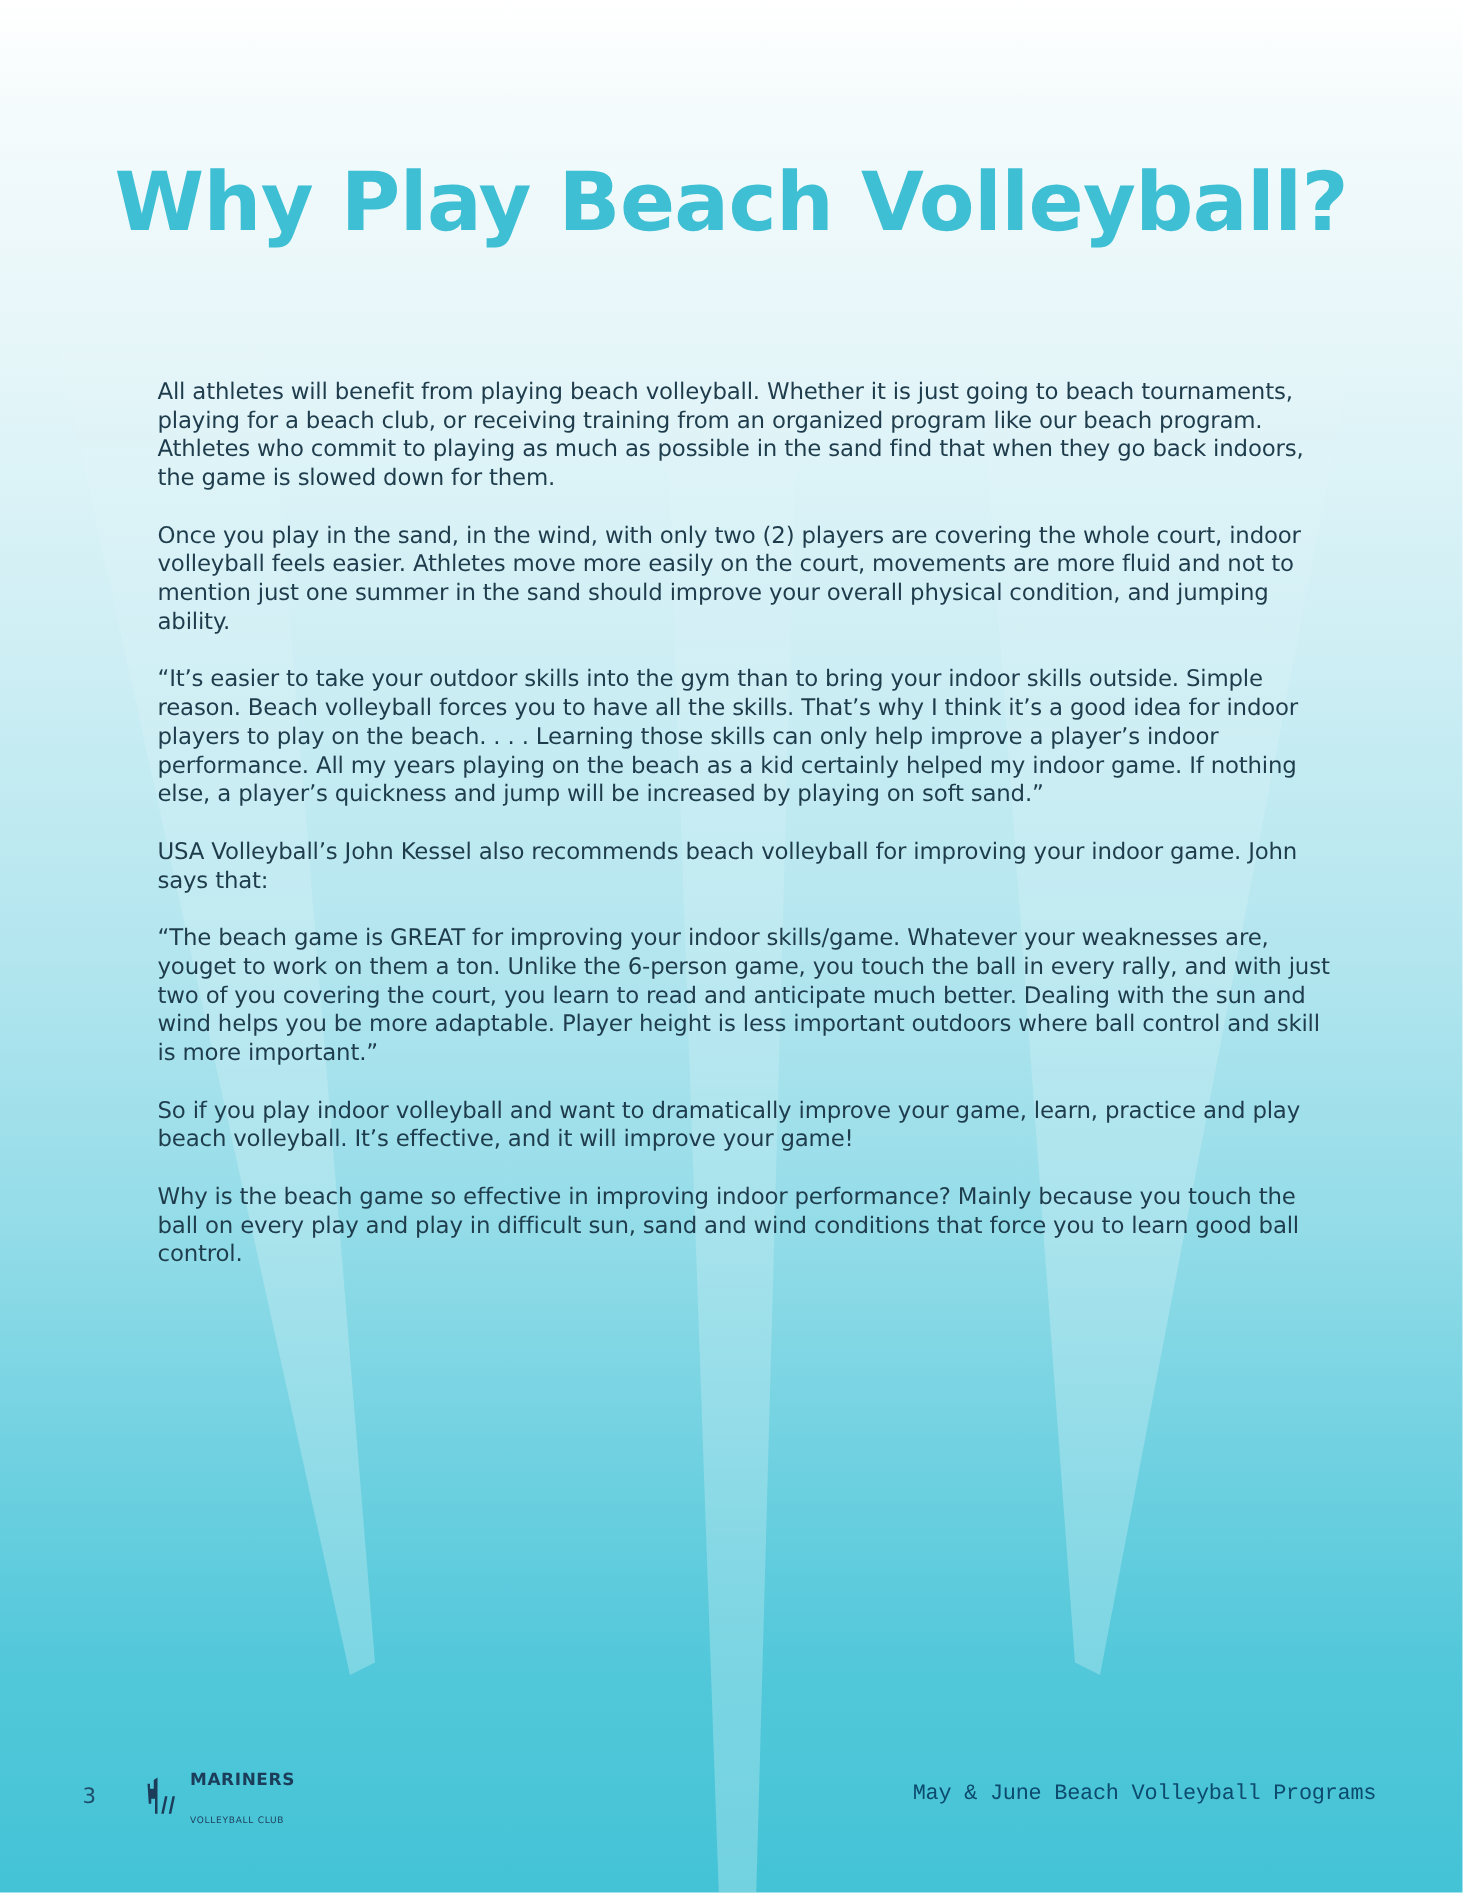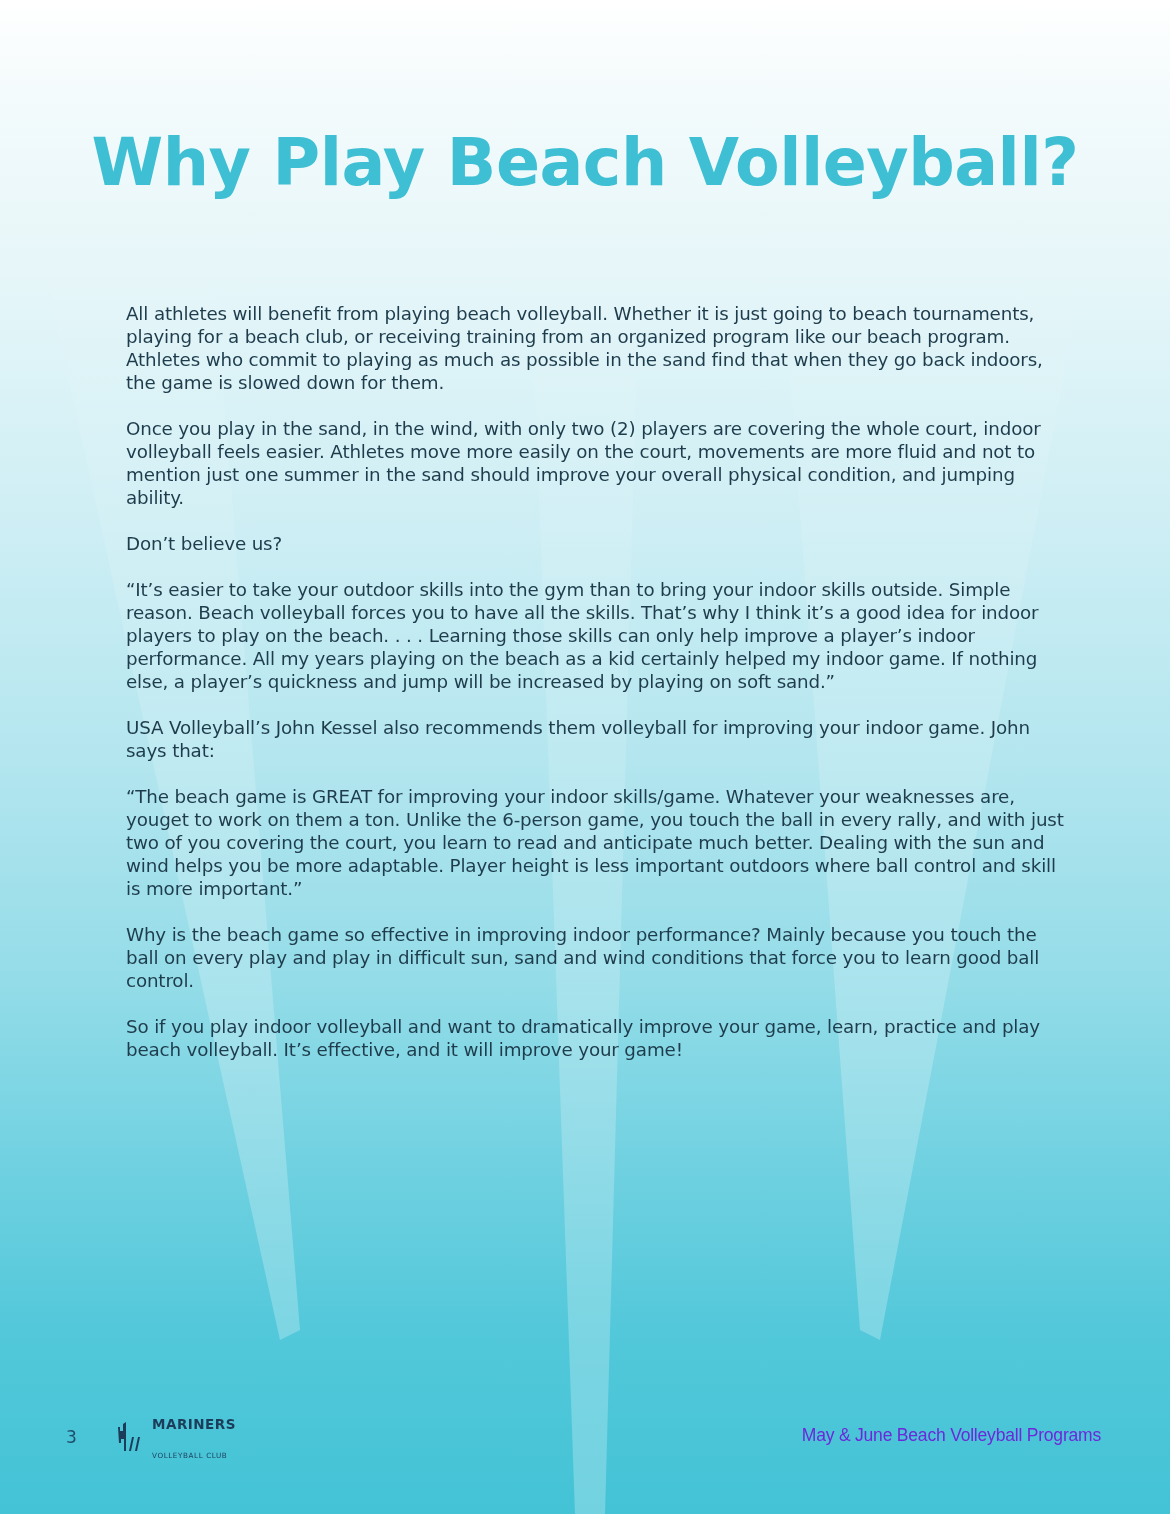--- a/index.html
+++ b/index.html
@@ -81,23 +81,23 @@
       font-family: "DejaVu Sans", sans-serif;
       font-size: 7.2px;
       letter-spacing: 0.6px;
       color: #1c3d5a;
       margin-top: 20px;
     }
     .footer-doc-title {
       position: absolute;
       right: 69px;
       top: 1425px;
-      font-family: Liberation Sans, sans-serif;
+      font-family: Liberation Mono, monospace;
       font-size: 17.5px;
-      color: #6d28d9;
+      color: #0c4a6e;
       letter-spacing: -0.2px;
     }
   </style>
 </head>
 <body>
 
 <svg class="beams" width="1170" height="1514" viewBox="0 0 1170 1514">
   <defs>
     <linearGradient id="beamFade" x1="0" y1="0" x2="0" y2="1">
       <stop offset="0%" stop-color="#ffffff" stop-opacity="0"></stop>
@@ -114,26 +114,25 @@
   <polygon points="780,240 1090,240 880,1340 860,1330" fill="url(#beamFade)"></polygon>
 </svg>
 
 <div class="page">
 
   <h1 class="title">Why Play Beach Volleyball?</h1>
 
   <div class="body-text">
     <p>All athletes will benefit from playing beach volleyball. Whether it is just going to beach tournaments, playing for a beach club, or receiving training from an organized program like our beach program. Athletes who commit to playing as much as possible in the sand find that when they go back indoors, the game is slowed down for them.</p>
     <p>Once you play in the sand, in the wind, with only two (2) players are covering the whole court, indoor volleyball feels easier. Athletes move more easily on the court, movements are more fluid and not to mention just one summer in the sand should improve your overall physical condition, and jumping ability.</p>
-    <p>Don’t believe us?</p>
     <p class="quote">“It’s easier to take your outdoor skills into the gym than to bring your indoor skills outside. Simple reason. Beach volleyball forces you to have all the skills. That’s why I think it’s a good idea for indoor players to play on the beach. . . . Learning those skills can only help improve a player’s indoor performance. All my years playing on the beach as a kid certainly helped my indoor game. If nothing else, a player’s quickness and jump will be increased by playing on soft sand.”</p>
-    <p>USA Volleyball’s John Kessel also recommends them volleyball for improving your indoor game. John says that:</p>
+    <p>USA Volleyball’s John Kessel also recommends beach volleyball for improving your indoor game. John says that:</p>
     <p class="quote">“The beach game is GREAT for improving your indoor skills/game. Whatever your weaknesses are, youget to work on them a ton. Unlike the 6-person game, you touch the ball in every rally, and with just two of you covering the court, you learn to read and anticipate much better. Dealing with the sun and wind helps you be more adaptable. Player height is less important outdoors where ball control and skill is more important.”</p>
+    <p>So if you play indoor volleyball and want to dramatically improve your game, learn, practice and play beach volleyball. It’s effective, and it will improve your game!</p>
     <p>Why is the beach game so effective in improving indoor performance?  Mainly because you touch the ball on every play and play in difficult sun, sand and wind conditions that force you to learn good ball control.</p>
-    <p>So if you play indoor volleyball and want to dramatically improve your game, learn, practice and play beach volleyball. It’s effective, and it will improve your game!</p>
   </div>
 
   <div class="footer-page-num">3</div>
 
   <div class="logo">
     <svg class="logo-mark" viewBox="0 0 24 34">
       <path d="M2 6 L4 6 L4 10 L7 10 L7 3 L10 1 L10 30 L8 30 L8 18 L5 18 L5 22 L3 22 Z" fill="#1c3d5a"></path>
       <path d="M13 30 L15 30 L18 16 L16 16 Z" fill="#1c3d5a"></path>
       <path d="M19 30 L21 30 L24 16 L22 16 Z" fill="#1c3d5a"></path>
     </svg>

